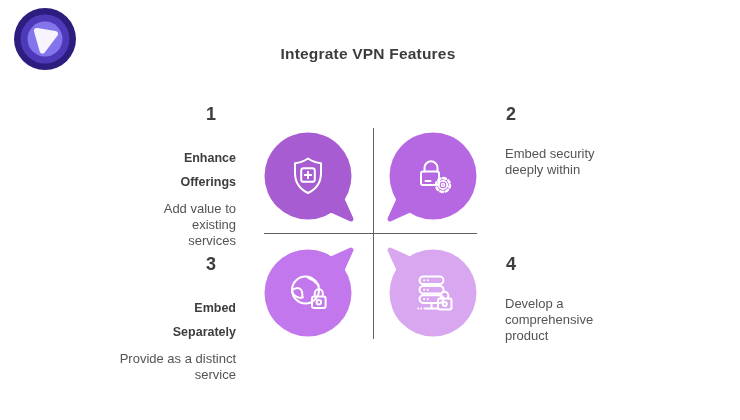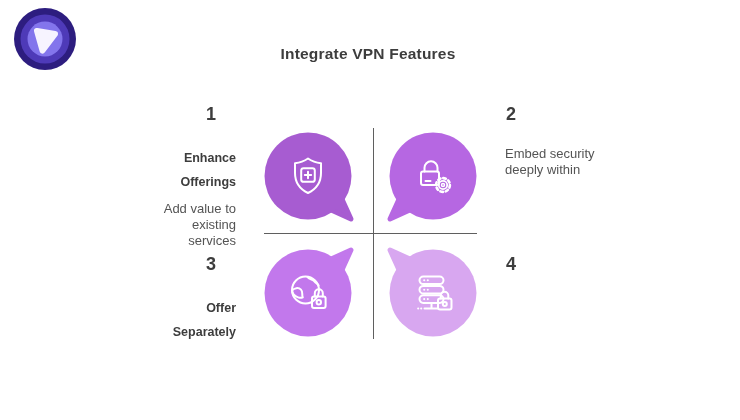--- a/index.html
+++ b/index.html
@@ -126,21 +126,26 @@
   </div>
 
   <div class="qtext q2">
     <div class="num">2</div>
     <div class="qdesc">Embed security
 deeply within</div>
   </div>
 
   <div class="qtext q3">
     <div class="num">3</div>
-    <div class="qtitle">Offer
+    <div class="qtitle">Embed
 Separately</div>
+    <div class="qdesc">Provide as a distinct
+service</div>
   </div>
 
   <div class="qtext q4">
     <div class="num">4</div>
+    <div class="qdesc">Develop a
+comprehensive
+product</div>
   </div>
 
 </div>
 
 </body></html>

